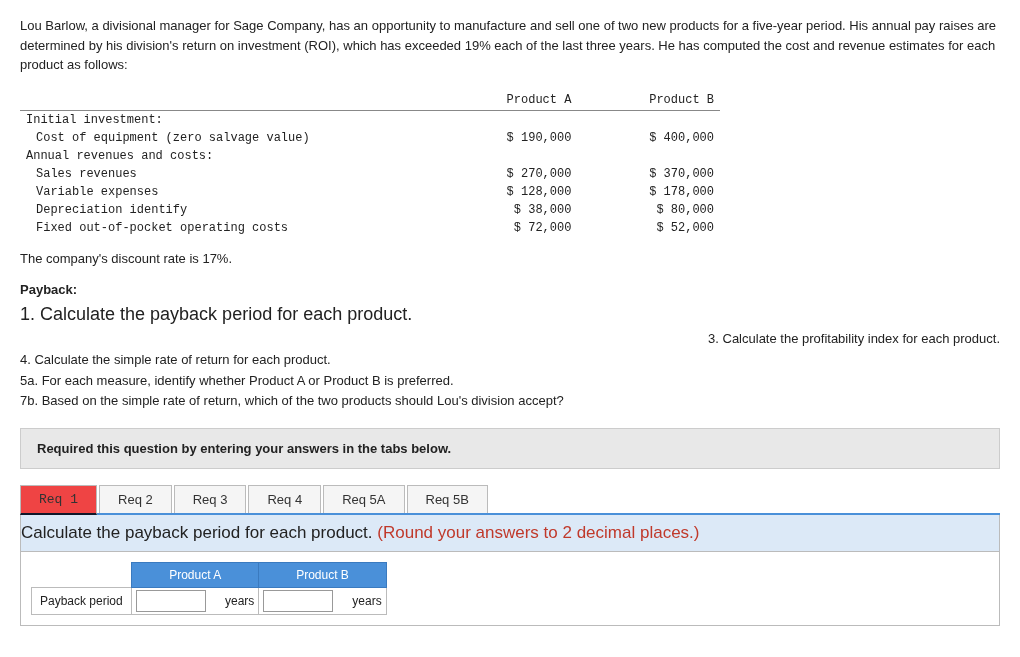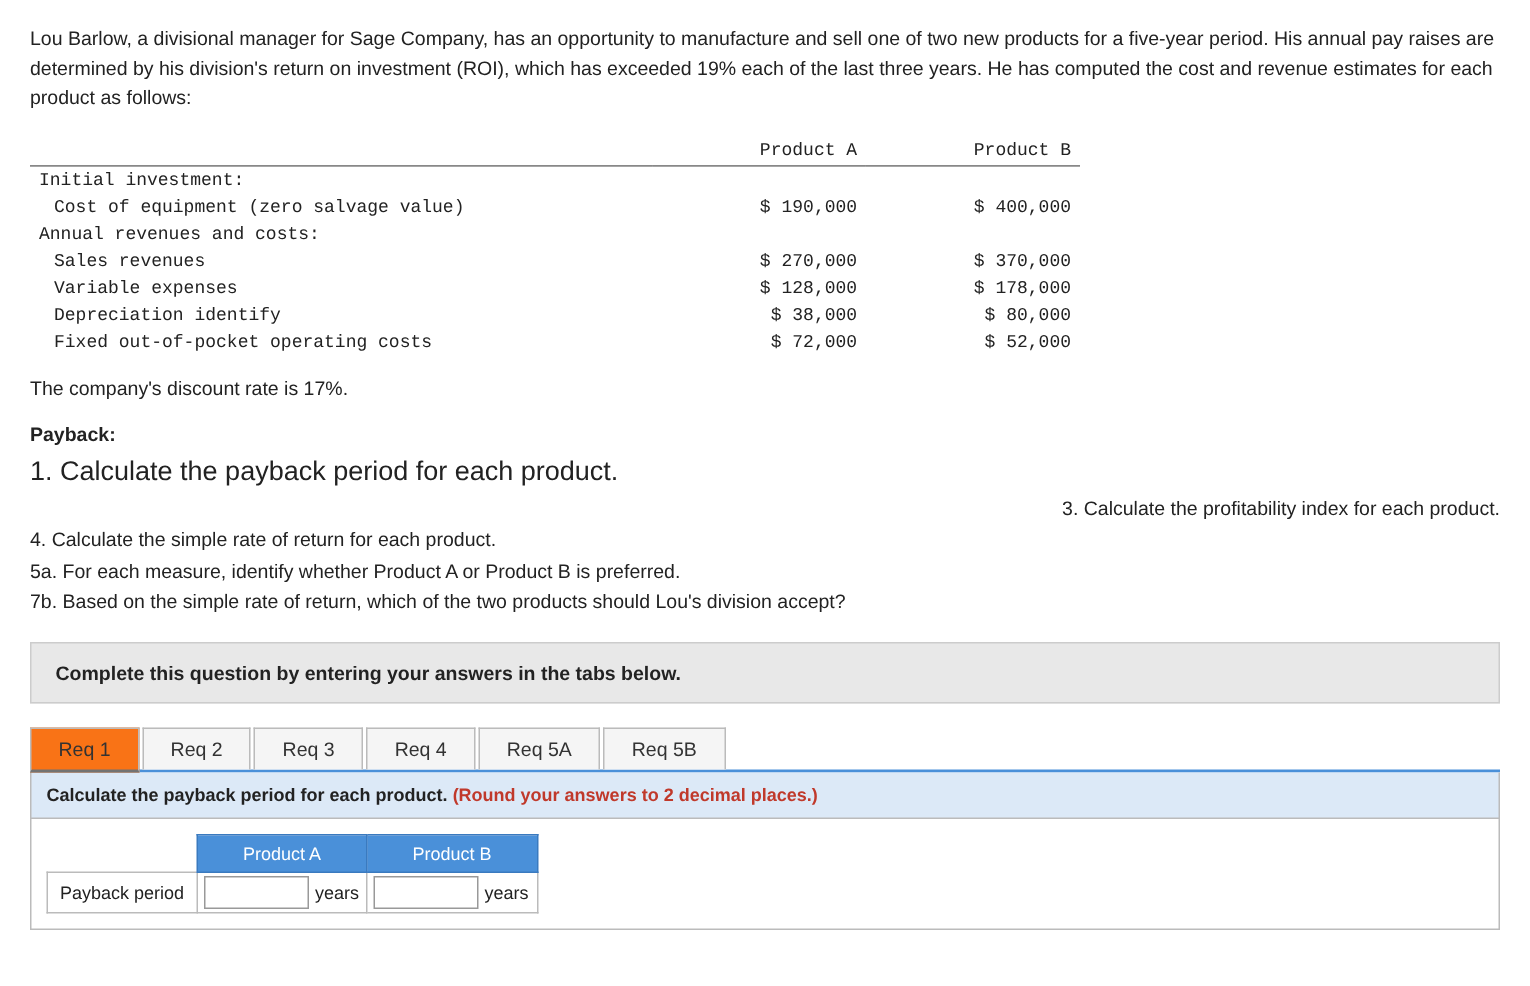--- a/index.html
+++ b/index.html
@@ -76,33 +76,33 @@
       border: 1px solid #bbb;
       border-bottom: none;
       padding: 6px 18px;
       background: #f5f5f5;
       cursor: pointer;
       font-size: 13px;
       margin-right: 2px;
       color: #333;
     }
     .tab.active {
-      background: #f97316;
-      border-bottom: 2px solid #737373;
+      background: #ef4444;
+      border-bottom: 2px solid #0f172a;
       margin-bottom: -2px;
       font-weight: normal;
+      font-family: Liberation Mono, monospace;
     }
     .tab-content-header {
       background: #dce9f7;
-      padding: 8px 10px;
-      font-size: 12px;
+      padding: 8px 0;
+      font-size: 17px;
       border-left: 1px solid #bbb;
       border-right: 1px solid #bbb;
       border-bottom: 1px solid #bbb;
-      font-weight: bold;
     }
     .tab-content-header .highlight {
       color: #c0392b;
     }
     .answer-table-wrapper {
       padding: 10px;
       border: 1px solid #bbb;
       border-top: none;
     }
     .answer-table {
@@ -125,21 +125,21 @@
     .answer-table td.row-label {
       background: #fff;
       width: 100px;
     }
     .answer-table td.input-cell {
       padding: 2px 4px;
     }
     .input-with-unit {
       display: flex;
       align-items: center;
-      gap: 4px;
+      gap: 19px;
     }
     .input-with-unit input {
       width: 70px;
       border: 1px solid #999;
       padding: 3px 4px;
       font-size: 12px;
     }
     .unit-label {
       font-size: 12px;
     }
@@ -217,21 +217,21 @@
   <div id="required-items">
       <p style="line-height: 1.6; font-size: 18px;">1. Calculate the payback period for each product.</p>
       <p style="line-height: 1.6; font-size: 13px; text-align: right;">3. Calculate the profitability index for each product.</p>
       <p style="line-height: 1.6; font-size: 13px;">4. Calculate the simple rate of return for each product.</p>
       <p style="line-height: 1.6; font-size: 13px;">5a. For each measure, identify whether Product A or Product B is preferred.</p>
       <p style="line-height: 1.6; font-size: 13px;">7b. Based on the simple rate of return, which of the two products should Lou's division accept?</p>
     </div>
 </div>
 
 <div class="complete-banner">
-  <strong>Complete this question by entering your answers in the tabs below.</strong>
+  <strong>Required this question by entering your answers in the tabs below.</strong>
 </div>
 
 <div class="tabs-row" id="tabs-row">
     <div class="tab active">Req 1</div>
     <div class="tab">Req 2</div>
     <div class="tab">Req 3</div>
     <div class="tab">Req 4</div>
     <div class="tab">Req 5A</div>
     <div class="tab">Req 5B</div>
   </div>

